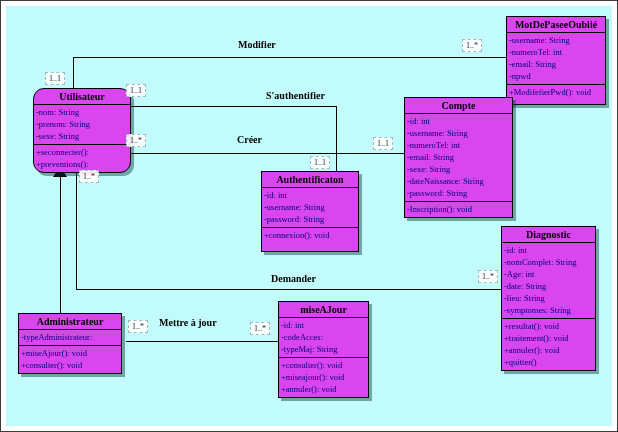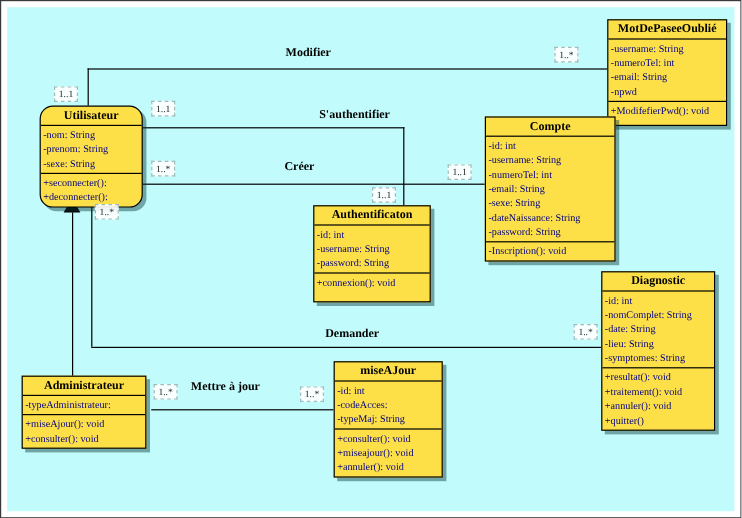--- a/index.html
+++ b/index.html
@@ -1,26 +1,26 @@
 <!DOCTYPE html>
 <html><head>
 <meta charset="utf-8">
 <style>
   html,body{margin:0;padding:0;background:#ffffff;font-family:"Liberation Serif","DejaVu Serif",serif;}
   .canvas{position:relative;width:618px;height:432px;background:#ffffff;border:1px solid #3a3a3a;box-sizing:border-box;overflow:hidden;}
   .surface{position:absolute;left:5px;top:5px;right:5px;bottom:5px;background:#c1fbfb;z-index:0;}
 
   
-  .uml-class{position:absolute;background:#fde047;border:1px solid #000;box-shadow:3px 3px 0 rgba(10,60,60,0.45);z-index:3;box-sizing:border-box;}
+  .uml-class{position:absolute;background:#d946ef;border:1px solid #000;box-shadow:3px 3px 0 rgba(10,60,60,0.45);z-index:3;box-sizing:border-box;}
   .uml-title{font-weight:bold;font-size:10px;line-height:13px;text-align:center;color:#000;border-bottom:1px solid #000;padding:1px 2px;white-space:nowrap;}
   .uml-attrs,.uml-methods{padding:1px 2px 2px 2px;}
   .uml-methods{border-top:1px solid #000;}
   .uml-row{font-size:8.5px;line-height:12px;color:#000080;white-space:nowrap;}
 
-  .cls-utilisateur{left:32px;top:87px;width:86px;border-radius:11px;}
+  .cls-utilisateur{left:32px;top:87px;width:98px;border-radius:11px;}
   .cls-motdepasse{left:505px;top:15px;width:100px;}
   .cls-motdepasse .uml-methods{padding-bottom:6px;}
   .cls-compte{left:403px;top:96px;width:109px;}
   .cls-authentificaton{left:260px;top:170px;width:98px;}
   .cls-authentificaton .uml-methods{padding-bottom:10px;}
   .cls-diagnostic{left:500px;top:225px;width:95px;}
   .cls-administrateur{left:17px;top:312px;width:104px;}
   .cls-miseajour{left:277px;top:300px;width:91px;}
 
   
@@ -96,21 +96,21 @@
 
   <div class="uml-class cls-utilisateur">
     <div class="uml-title">Utilisateur</div>
     <div class="uml-attrs">
       <div class="uml-row">-nom: String</div>
       <div class="uml-row">-prenom: String</div>
       <div class="uml-row">-sexe: String</div>
     </div>
     <div class="uml-methods">
       <div class="uml-row">+seconnecter():</div>
-      <div class="uml-row">+deconnecter():</div>
+      <div class="uml-row">+preventions():</div>
     </div>
   </div>
 
   <div class="uml-class cls-motdepasse">
     <div class="uml-title">MotDePaseeOublié</div>
     <div class="uml-attrs">
       <div class="uml-row">-username: String</div>
       <div class="uml-row">-numeroTel: int</div>
       <div class="uml-row">-email: String</div>
       <div class="uml-row">-npwd</div>
@@ -146,20 +146,21 @@
     <div class="uml-methods">
       <div class="uml-row">+connexion(): void</div>
     </div>
   </div>
 
   <div class="uml-class cls-diagnostic">
     <div class="uml-title">Diagnostic</div>
     <div class="uml-attrs">
       <div class="uml-row">-id: int</div>
       <div class="uml-row">-nomComplet: String</div>
+      <div class="uml-row">-Age: int</div>
       <div class="uml-row">-date: String</div>
       <div class="uml-row">-lieu: String</div>
       <div class="uml-row">-symptomes: String</div>
     </div>
     <div class="uml-methods">
       <div class="uml-row">+resultat(): void</div>
       <div class="uml-row">+traitement(): void</div>
       <div class="uml-row">+annuler(): void</div>
       <div class="uml-row">+quitter()</div>
     </div>

